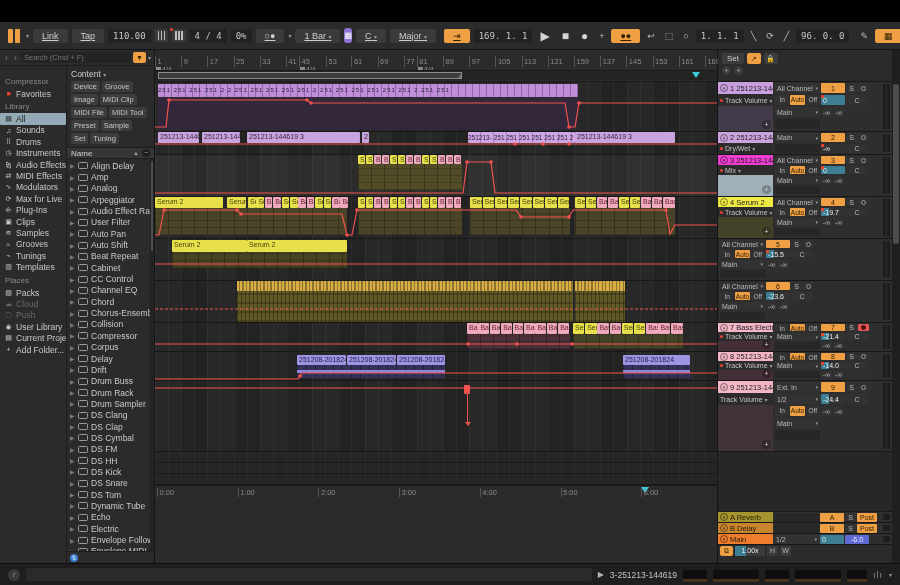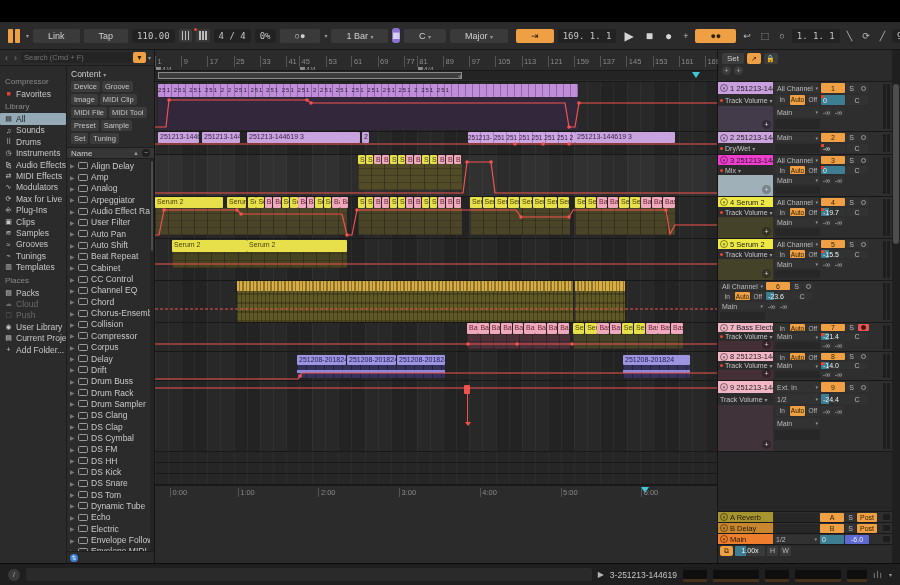--- a/index.html
+++ b/index.html
@@ -4,21 +4,21 @@
 <style>
   * { margin:0; padding:0; box-sizing:border-box; }
   html,body { width:900px; height:585px; background:#000; overflow:hidden;
     font-family:"Liberation Sans", sans-serif; -webkit-font-smoothing:antialiased; }
   .window { width:900px; height:585px; display:flex; flex-direction:column; background:#1c1c1c; }
   .titlebar-space { height:22px; background:#000; flex:none; }
 
   
   .toolbar { height:28px; flex:none; background:#2b2b2b; border-bottom:1px solid #151515;
     display:flex; align-items:center; padding:0 6px; gap:4px; color:#c9c9c9; font-size:9px; }
-  .tb-chip { background:#3a3a3a; border-radius:2px; padding:2px 15px; color:#cfcfcf; white-space:nowrap; }
+  .tb-chip { background:#3a3a3a; border-radius:2px; padding:2px 9px; color:#cfcfcf; white-space:nowrap;text-decoration:underline; }
   .tb-box  { background:#222; border-radius:2px; padding:2px 5px; font-family:"DejaVu Sans Mono",monospace; color:#c5c5c5; white-space:nowrap;}
   .tb-text { color:#b5b5b5; padding:0 2px; white-space:nowrap;}
   .tb-icon { color:#bdbdbd; padding:1px 3px; }
   .orange { background:#efa045 !important; color:#2e2000 !important; }
   .logo { display:flex; gap:2px; padding:1px 2px; }
   .logo i { display:block; width:5px; height:14px; background:#efa045; border-radius:1px; }
   .metro { display:flex; gap:1.5px; padding:2px 3px; background:#3a3a3a; border-radius:2px; position:relative;}
   .metro i { width:1.5px; height:9px; background:#bdbdbd; display:block;}
   .metro .dot { position:absolute; top:-1px; left:-2px; width:3px; height:3px; border-radius:50%; background:#e8452f;}
   .scale-ic { width:15px; height:15px; background:#8b72d2; border-radius:3px; display:flex; align-items:center; justify-content:center; color:#fff; font-size:8px;}
@@ -746,21 +746,21 @@
             <polyline points="0,297 143,297 147,291 563,291" fill="none" stroke="#f2524d" stroke-width="1.2"></polyline>
             <circle cx="145" cy="294" r="1.8" fill="#f2524d"></circle>
             <polyline points="0,306 563,306" fill="none" stroke="#f2524d" stroke-width="1.2"></polyline>
           </svg>
         </div>
       <div class="ret-lane"></div>
       <div class="ret-lane"></div>
       <div class="ret-lane"></div>
       <div class="time-ruler" id="timeruler">
         <span class="locator" style="left:486px; top:1px;"></span>
-      <span class="time-label" style="left: 15px;">0:00</span>
+      <span class="time-label" style="left: 2px;">0:00</span>
           <span class="time-label" style="left: 82.7px;">1:00</span>
           <span class="time-label" style="left: 163.4px;">2:00</span>
           <span class="time-label" style="left: 244.1px;">3:00</span>
           <span class="time-label" style="left: 324.8px;">4:00</span>
           <span class="time-label" style="left: 405.5px;">5:00</span>
           <span class="time-label" style="left: 486.2px;">6:00</span>
         </div>
     </div>
 
     <div class="panel">
@@ -980,34 +980,20 @@
               <div class="mrow" style="height: 10px;">
                 <div class="cellbox txtbox" style="height: 8px;"></div>
               </div>
             </div>
             <div class="meters">
               <i></i>
               <i></i>
             </div>
           </div>
           <div class="mtrack" style="height: 42px;">
-            <div class="mleft">
-              <div class="mname" style="background: rgb(238, 234, 67); height: 10px;">
-                <span class="fold">▾</span>
-                <span>5 Serum 2</span>
-              </div>
-              <div class="mparam" style="height: 10px;">
-                <span class="reddot"></span>
-                <span>Track Volume</span>
-                <span class="small-arrow">▾</span>
-              </div>
-              <div class="mbody" style="background: rgb(69, 66, 42);">
-                <span class="plus-circ">+</span>
-              </div>
-            </div>
             <div class="mrows">
               <div class="mrow" style="height: 10px;">
                 <div class="cellbox dd" style="height: 8px;">
                   <span>All Channel</span>
                   <span class="small-arrow">▾</span>
                 </div>
                 <div class="cellbox numbox" style="height: 8px;">5</div>
                 <div class="cellbox sbox" style="height: 8px;">S</div>
                 <div class="cellbox recbox" style="height: 8px;">
                   <span class="reccirc"></span>

